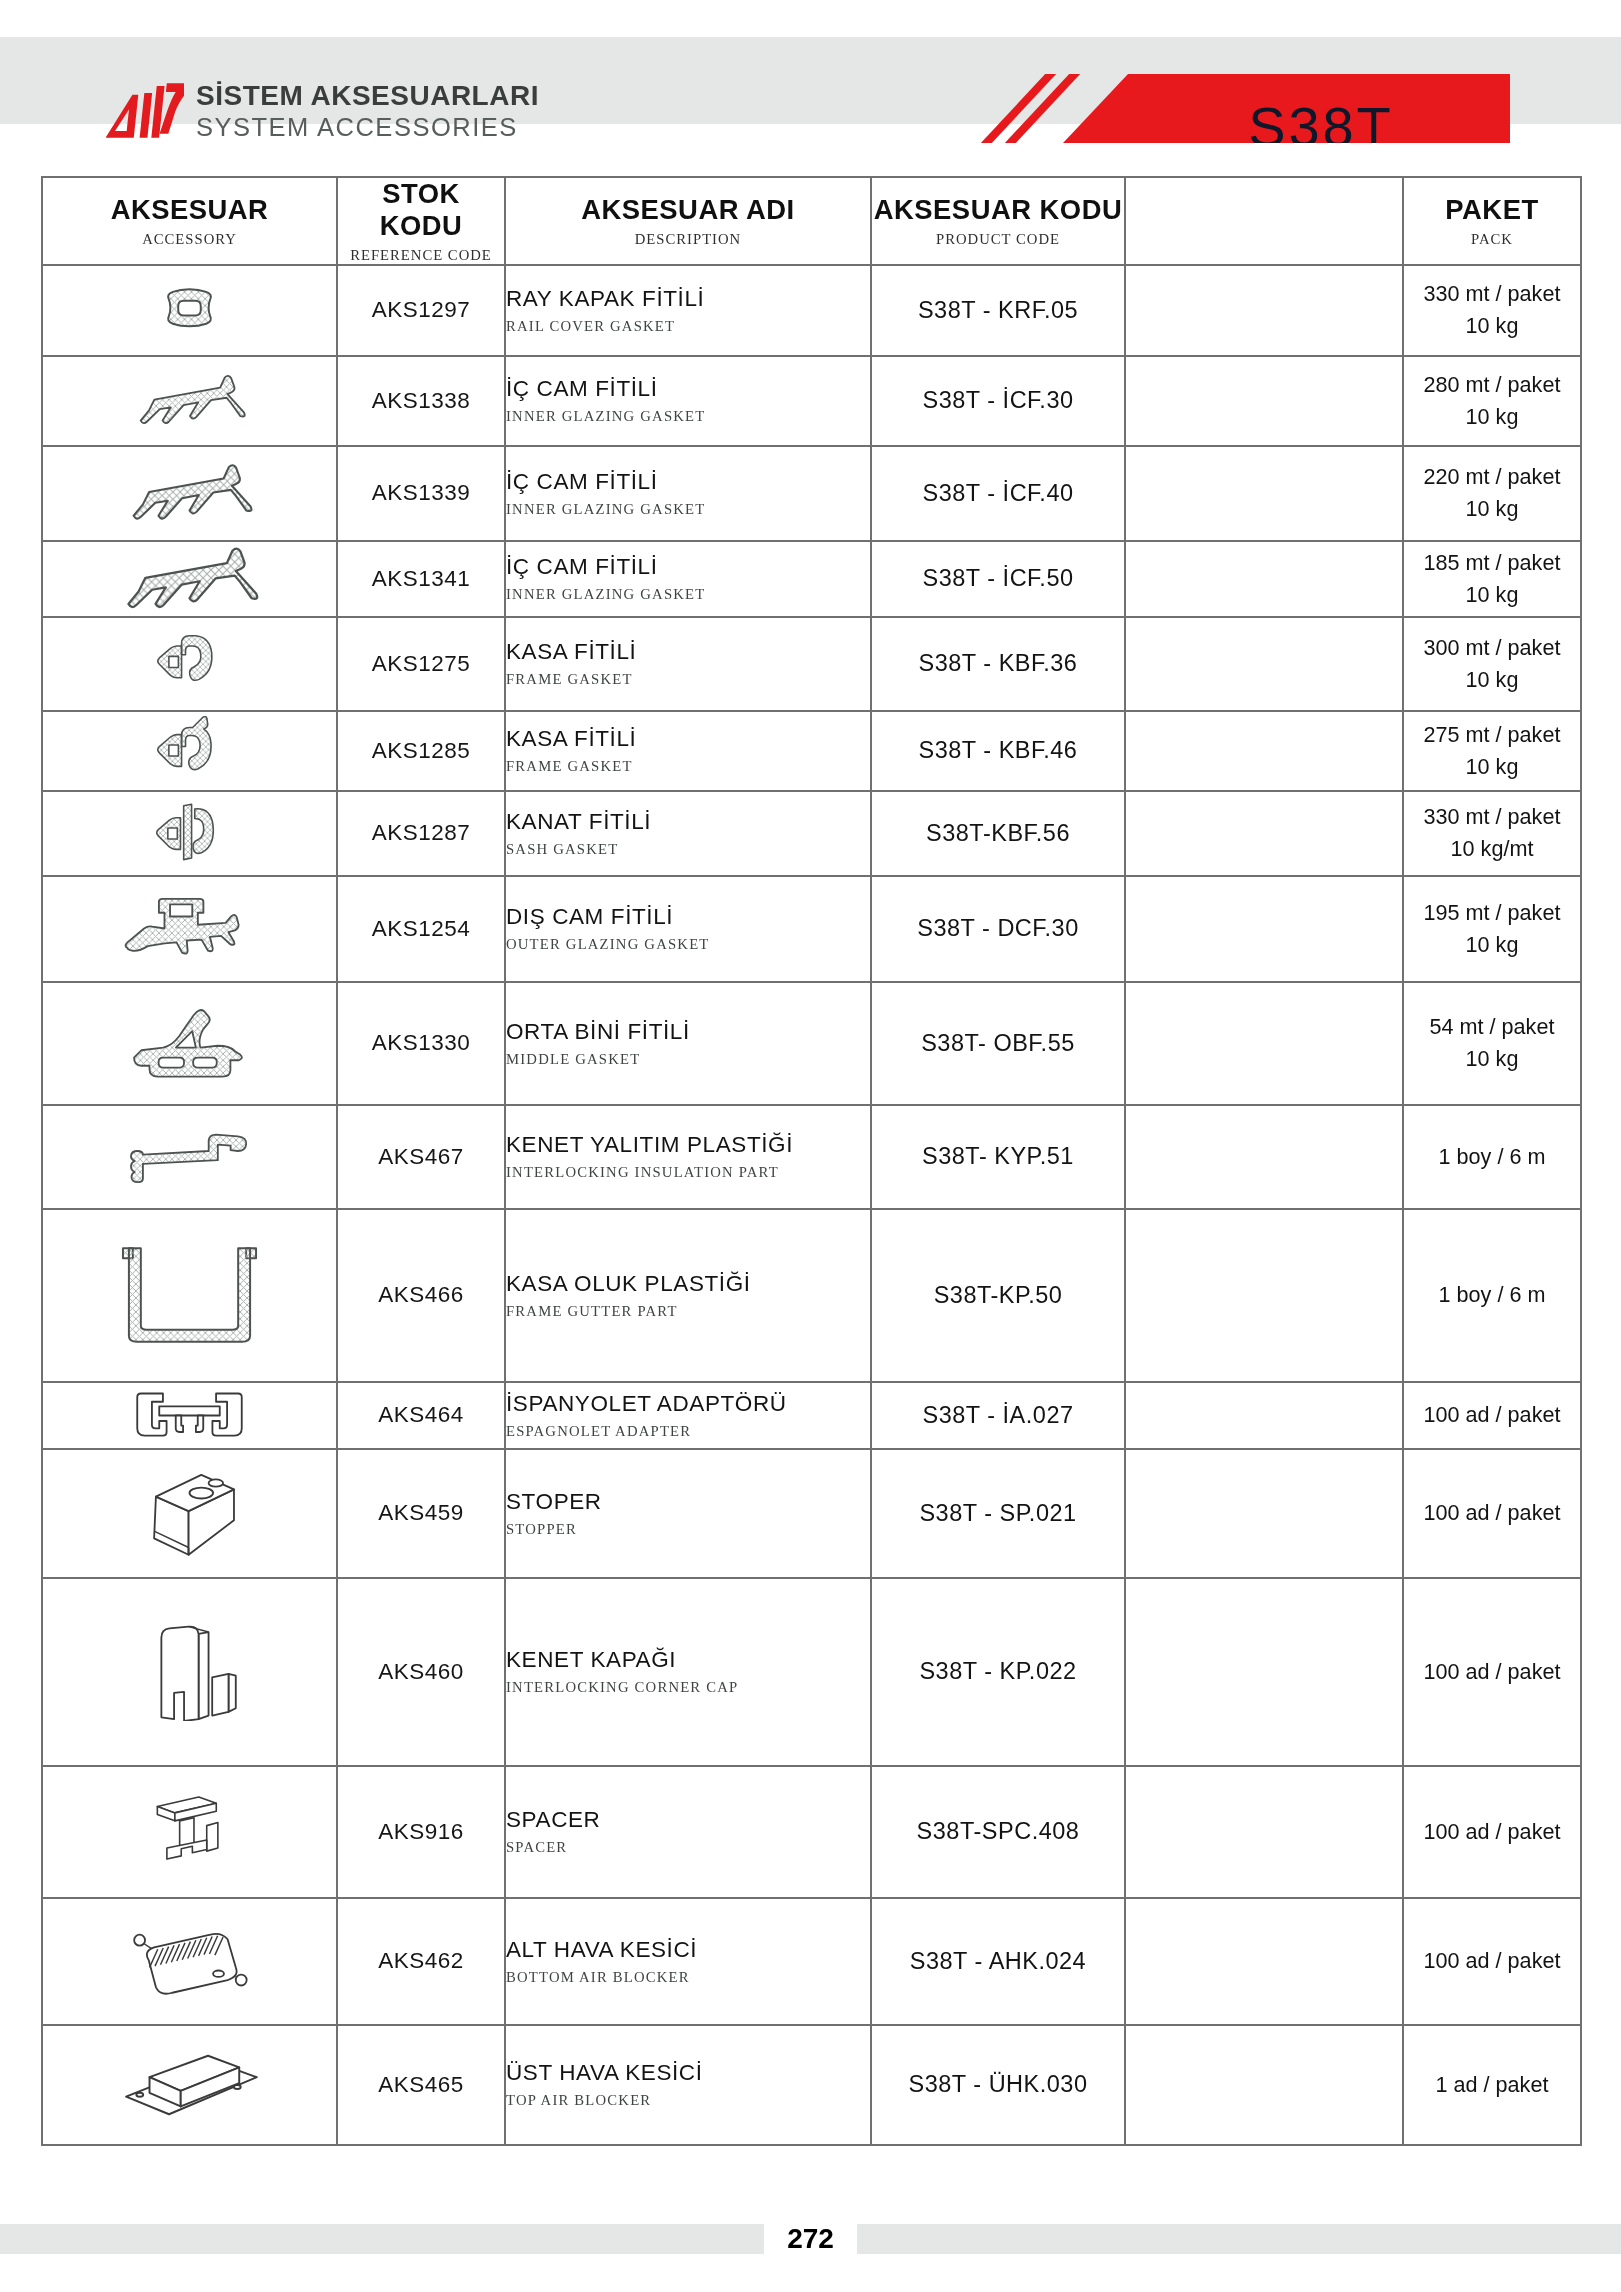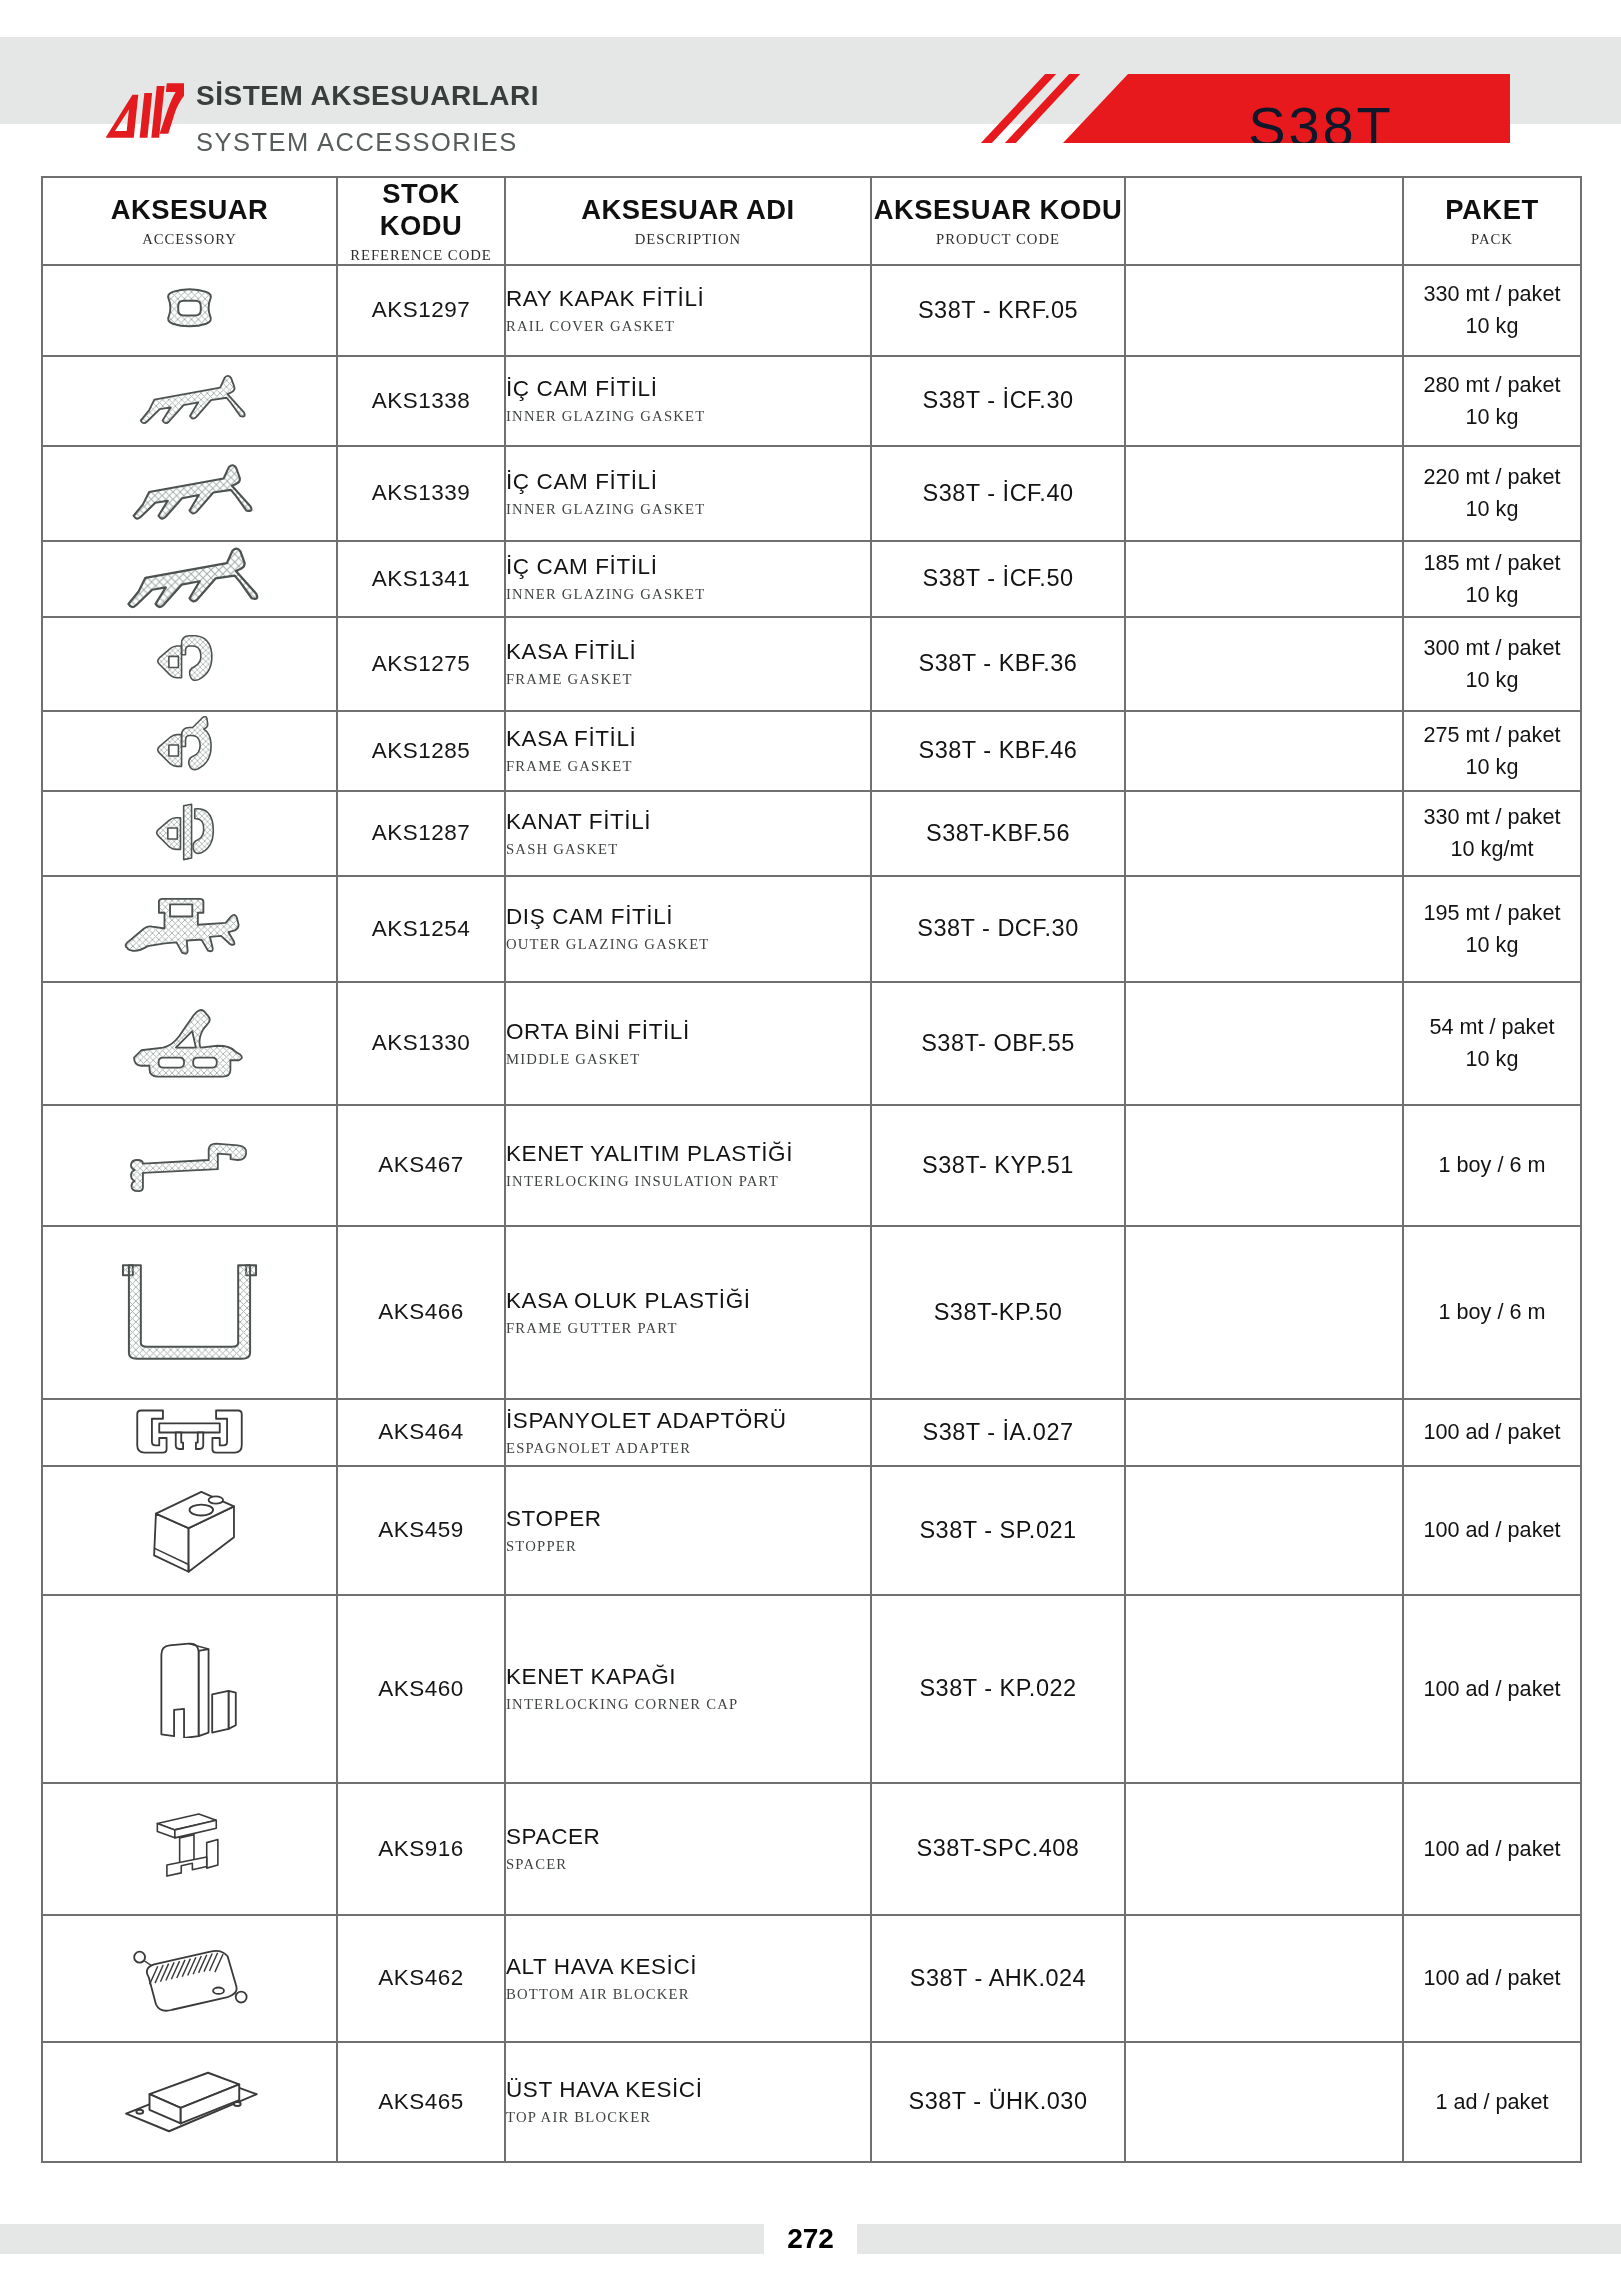--- a/index.html
+++ b/index.html
@@ -5,21 +5,21 @@
   html,body{margin:0;padding:0;}
   body{
     width:1621px;height:2293px;position:relative;background:#ffffff;
     font-family:"Liberation Sans",sans-serif;color:#141414;overflow:hidden;
   }
   .band{position:absolute;left:0;width:100%;background:var(--band-gray,#e4e7e5);}
   #topband{top:37px;height:87px;}
   #logo-mark{position:absolute;left:106px;top:40px;}
   #logo-text{position:absolute;left:196px;top:45px;line-height:1;}
   #logo-text .lt1{font-size:28px;font-weight:bold;color:#393d3c;letter-spacing:0.5px;}
-  #logo-text .lt2{font-size:25.5px;color:#575d5b;letter-spacing:1.5px;margin-top:20px;}
+  #logo-text .lt2{font-size:25.5px;color:#575d5b;letter-spacing:1.5px;margin-top:5px;}
   .stripe{position:absolute;top:37px;height:69px;width:10.8px;background:var(--accent-red,#e8191d);transform:skewX(-43deg);}
   #stripe1{left:1013px;}
   #stripe2{left:1037px;}
   #badge{
     position:absolute;top:37px;left:1063px;width:447px;height:69px;
     background:var(--accent-red,#e8191d);
     clip-path:polygon(65px 0,100% 0,100% 100%,0 100%);
     display:flex;align-items:center;justify-content:center;
     padding-left:69px;box-sizing:border-box;
   }
@@ -258,21 +258,21 @@
           <div class="nm">ORTA BİNİ FİTİLİ</div>
           <div class="sub">MIDDLE GASKET</div>
         </td>
         <td class="c-kodu">S38T- OBF.55</td>
         <td></td>
         <td class="c-paket">
           <div>54 mt / paket</div>
           <div>10 kg</div>
         </td>
       </tr>
-      <tr style="height: 121px;">
+      <tr style="height: 104px;">
         <td class="c-img"><span><svg width="137" height="59" viewBox="0 0 150 64">
               <path class="gk" d="M24,30 L96,26 L96,14 Q97,8 104,8 L128,10 Q138,11 137,19 Q136,26 128,26 L120,25 L120,20 L106,19 L106,36 L24,40 L24,56 Q24,60 19,60 Q11,60 11.5,54 Q11.8,50 15,49 Q10.5,47 11,42 Q11.4,38 15,37 Q10.5,35 11,31 Q11.6,26 18,26 Q24,26 24,30 Z"></path>
             </svg></span></td>
         <td class="c-stok">AKS467</td>
         <td class="c-adi">
           <div class="nm">KENET YALITIM PLASTİĞİ</div>
           <div class="sub">INTERLOCKING INSULATION PART</div>
         </td>
         <td class="c-kodu">S38T- KYP.51</td>
         <td></td>

